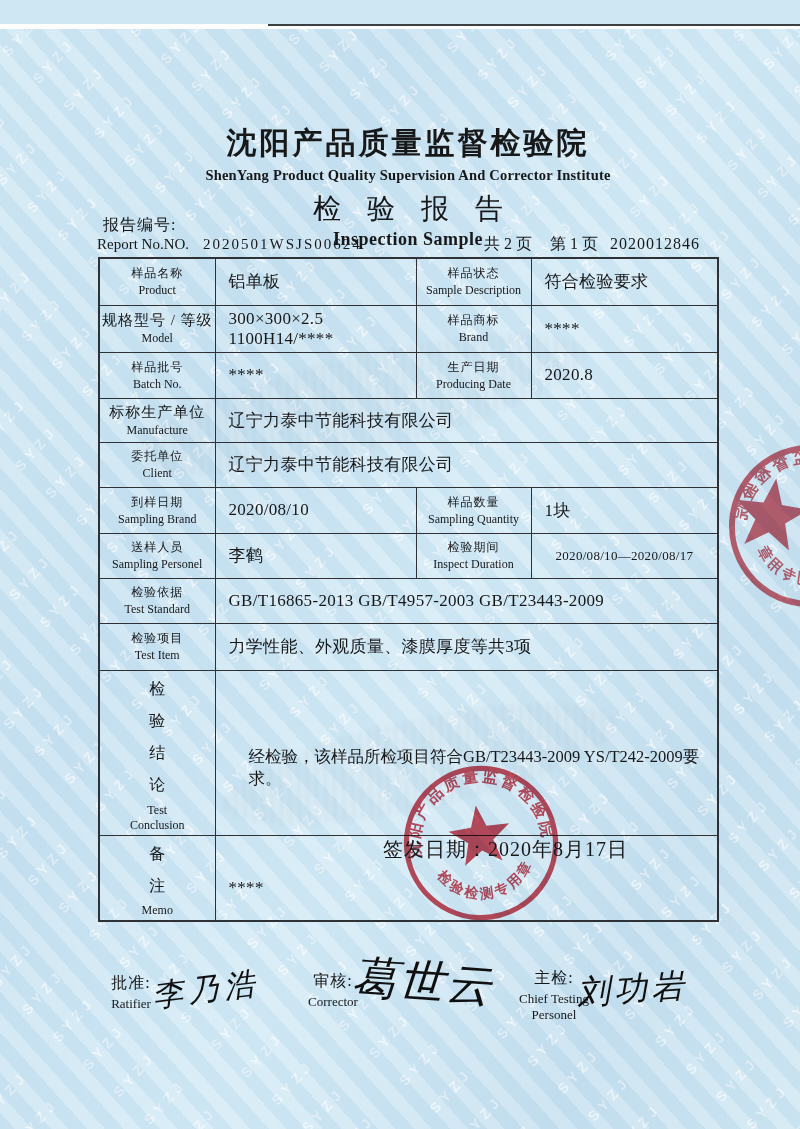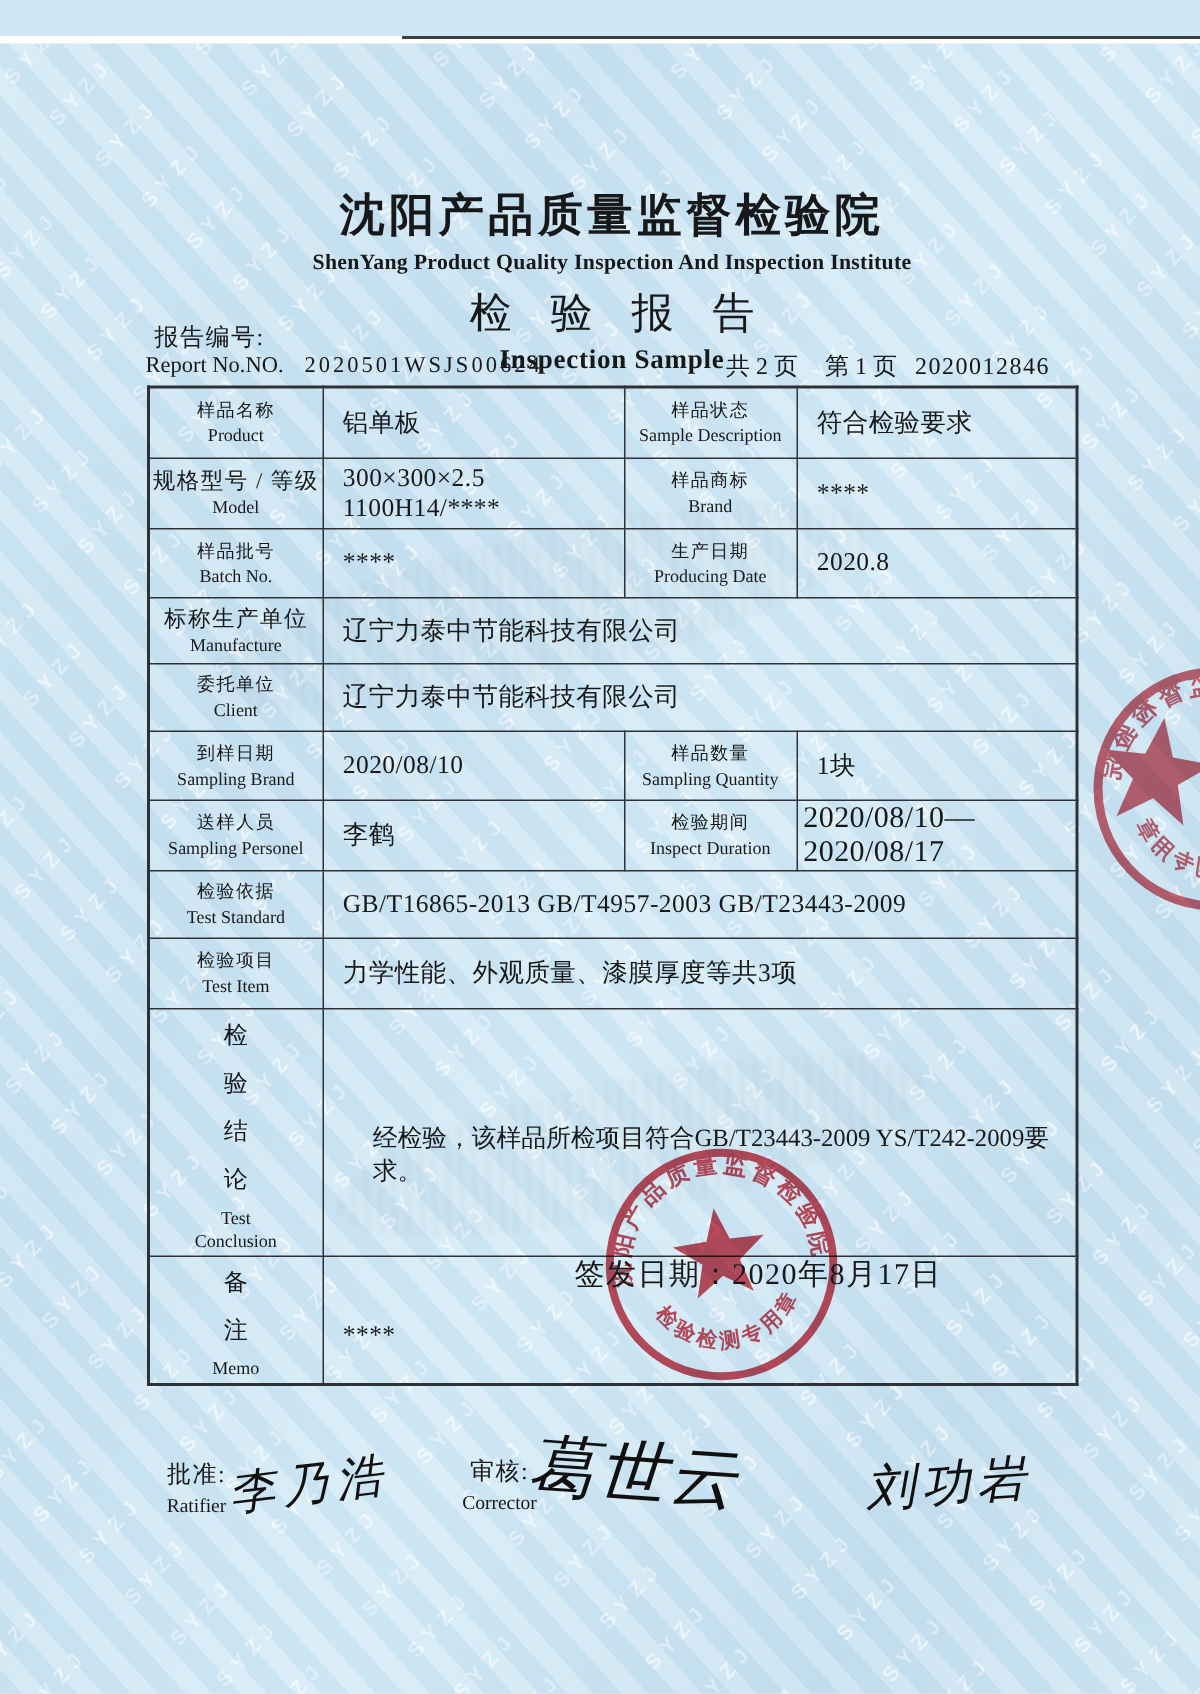--- a/index.html
+++ b/index.html
@@ -83,21 +83,21 @@
 <div class="page">
   <div class="watermark">
     <span>SYZJ SYZJ SYZJ SYZJ SYZJ SYZJ SYZJ SYZJ SYZJ SYZJ SYZJ SYZJ SYZJ SYZJ SYZJ SYZJ SYZJ SYZJ SYZJ SYZJ SYZJ SYZJ SYZJ SYZJ SYZJ SYZJ SYZJ SYZJ SYZJ SYZJ SYZJ SYZJ SYZJ SYZJ SYZJ SYZJ SYZJ SYZJ SYZJ SYZJ SYZJ SYZJ SYZJ SYZJ SYZJ SYZJ SYZJ SYZJ SYZJ SYZJ SYZJ SYZJ SYZJ SYZJ SYZJ SYZJ SYZJ SYZJ SYZJ SYZJ SYZJ SYZJ SYZJ SYZJ SYZJ SYZJ SYZJ SYZJ SYZJ SYZJ SYZJ SYZJ SYZJ SYZJ SYZJ SYZJ SYZJ SYZJ SYZJ SYZJ SYZJ SYZJ SYZJ SYZJ SYZJ SYZJ SYZJ SYZJ SYZJ SYZJ SYZJ SYZJ SYZJ SYZJ SYZJ SYZJ SYZJ SYZJ SYZJ SYZJ SYZJ SYZJ SYZJ SYZJ SYZJ SYZJ SYZJ SYZJ SYZJ SYZJ SYZJ SYZJ SYZJ SYZJ SYZJ SYZJ SYZJ SYZJ SYZJ SYZJ SYZJ SYZJ SYZJ SYZJ SYZJ SYZJ SYZJ SYZJ SYZJ SYZJ SYZJ SYZJ SYZJ SYZJ SYZJ SYZJ SYZJ SYZJ SYZJ SYZJ SYZJ SYZJ SYZJ SYZJ SYZJ SYZJ SYZJ SYZJ SYZJ SYZJ SYZJ SYZJ SYZJ SYZJ SYZJ SYZJ SYZJ SYZJ SYZJ SYZJ SYZJ SYZJ SYZJ SYZJ SYZJ SYZJ SYZJ SYZJ SYZJ SYZJ SYZJ SYZJ SYZJ SYZJ SYZJ SYZJ SYZJ SYZJ SYZJ SYZJ SYZJ SYZJ SYZJ SYZJ SYZJ SYZJ SYZJ SYZJ SYZJ SYZJ SYZJ SYZJ SYZJ SYZJ SYZJ SYZJ SYZJ SYZJ SYZJ SYZJ SYZJ SYZJ SYZJ SYZJ SYZJ SYZJ SYZJ SYZJ SYZJ SYZJ SYZJ SYZJ SYZJ SYZJ SYZJ SYZJ SYZJ SYZJ SYZJ SYZJ SYZJ SYZJ SYZJ SYZJ SYZJ SYZJ SYZJ SYZJ SYZJ SYZJ SYZJ SYZJ SYZJ SYZJ SYZJ SYZJ SYZJ SYZJ SYZJ SYZJ SYZJ SYZJ SYZJ SYZJ SYZJ SYZJ SYZJ SYZJ SYZJ SYZJ SYZJ SYZJ SYZJ SYZJ SYZJ SYZJ SYZJ SYZJ SYZJ SYZJ SYZJ SYZJ SYZJ SYZJ SYZJ SYZJ SYZJ SYZJ SYZJ SYZJ SYZJ SYZJ SYZJ SYZJ SYZJ SYZJ SYZJ SYZJ SYZJ SYZJ SYZJ SYZJ SYZJ SYZJ SYZJ SYZJ SYZJ SYZJ SYZJ SYZJ SYZJ SYZJ SYZJ SYZJ SYZJ SYZJ SYZJ SYZJ SYZJ SYZJ SYZJ SYZJ SYZJ SYZJ SYZJ SYZJ SYZJ SYZJ SYZJ SYZJ SYZJ SYZJ SYZJ SYZJ SYZJ SYZJ SYZJ SYZJ SYZJ SYZJ SYZJ SYZJ SYZJ SYZJ SYZJ SYZJ SYZJ SYZJ SYZJ SYZJ SYZJ SYZJ SYZJ SYZJ SYZJ SYZJ SYZJ SYZJ SYZJ SYZJ SYZJ SYZJ SYZJ SYZJ SYZJ SYZJ SYZJ SYZJ SYZJ SYZJ SYZJ SYZJ SYZJ SYZJ SYZJ SYZJ SYZJ SYZJ SYZJ SYZJ SYZJ SYZJ SYZJ SYZJ SYZJ SYZJ SYZJ SYZJ SYZJ SYZJ SYZJ SYZJ SYZJ SYZJ SYZJ SYZJ SYZJ SYZJ SYZJ SYZJ SYZJ SYZJ SYZJ SYZJ SYZJ SYZJ SYZJ SYZJ SYZJ SYZJ SYZJ SYZJ SYZJ SYZJ SYZJ SYZJ SYZJ SYZJ SYZJ SYZJ SYZJ SYZJ SYZJ SYZJ SYZJ SYZJ SYZJ SYZJ SYZJ SYZJ SYZJ SYZJ SYZJ SYZJ SYZJ SYZJ SYZJ SYZJ SYZJ SYZJ SYZJ SYZJ SYZJ SYZJ SYZJ SYZJ SYZJ SYZJ SYZJ SYZJ SYZJ SYZJ SYZJ SYZJ SYZJ SYZJ SYZJ SYZJ SYZJ SYZJ SYZJ SYZJ SYZJ SYZJ SYZJ SYZJ SYZJ SYZJ SYZJ SYZJ SYZJ SYZJ SYZJ SYZJ SYZJ SYZJ SYZJ SYZJ SYZJ SYZJ SYZJ SYZJ SYZJ SYZJ SYZJ SYZJ SYZJ SYZJ SYZJ SYZJ SYZJ SYZJ SYZJ SYZJ SYZJ SYZJ SYZJ SYZJ SYZJ SYZJ SYZJ SYZJ SYZJ SYZJ SYZJ SYZJ SYZJ SYZJ SYZJ SYZJ SYZJ SYZJ SYZJ SYZJ SYZJ SYZJ SYZJ SYZJ SYZJ SYZJ SYZJ SYZJ SYZJ SYZJ SYZJ SYZJ SYZJ SYZJ SYZJ SYZJ SYZJ SYZJ SYZJ SYZJ SYZJ SYZJ SYZJ SYZJ SYZJ SYZJ SYZJ SYZJ SYZJ SYZJ SYZJ SYZJ SYZJ SYZJ SYZJ SYZJ SYZJ SYZJ SYZJ SYZJ SYZJ SYZJ SYZJ SYZJ SYZJ SYZJ SYZJ SYZJ SYZJ SYZJ SYZJ SYZJ SYZJ SYZJ SYZJ SYZJ SYZJ SYZJ SYZJ SYZJ SYZJ SYZJ SYZJ SYZJ SYZJ SYZJ SYZJ SYZJ SYZJ SYZJ SYZJ SYZJ SYZJ SYZJ SYZJ SYZJ SYZJ SYZJ SYZJ SYZJ SYZJ SYZJ SYZJ SYZJ SYZJ SYZJ SYZJ SYZJ SYZJ SYZJ SYZJ SYZJ SYZJ SYZJ SYZJ SYZJ SYZJ SYZJ SYZJ SYZJ SYZJ SYZJ SYZJ SYZJ SYZJ SYZJ SYZJ SYZJ SYZJ SYZJ SYZJ SYZJ SYZJ SYZJ SYZJ SYZJ SYZJ SYZJ SYZJ SYZJ SYZJ SYZJ SYZJ SYZJ SYZJ SYZJ SYZJ SYZJ SYZJ SYZJ SYZJ SYZJ SYZJ SYZJ SYZJ SYZJ SYZJ SYZJ SYZJ SYZJ SYZJ SYZJ SYZJ SYZJ SYZJ SYZJ SYZJ SYZJ SYZJ SYZJ SYZJ SYZJ SYZJ SYZJ SYZJ SYZJ SYZJ SYZJ SYZJ SYZJ SYZJ SYZJ SYZJ SYZJ SYZJ SYZJ SYZJ SYZJ SYZJ SYZJ SYZJ SYZJ SYZJ SYZJ SYZJ SYZJ SYZJ SYZJ SYZJ SYZJ SYZJ SYZJ SYZJ SYZJ SYZJ SYZJ SYZJ SYZJ SYZJ SYZJ SYZJ SYZJ SYZJ SYZJ SYZJ SYZJ SYZJ SYZJ SYZJ SYZJ SYZJ SYZJ SYZJ SYZJ SYZJ SYZJ SYZJ SYZJ SYZJ SYZJ SYZJ SYZJ SYZJ SYZJ SYZJ SYZJ SYZJ SYZJ SYZJ SYZJ SYZJ SYZJ SYZJ SYZJ SYZJ SYZJ SYZJ SYZJ SYZJ SYZJ SYZJ SYZJ SYZJ SYZJ SYZJ SYZJ SYZJ SYZJ SYZJ SYZJ SYZJ SYZJ SYZJ SYZJ SYZJ SYZJ SYZJ SYZJ SYZJ SYZJ SYZJ SYZJ SYZJ SYZJ SYZJ SYZJ SYZJ SYZJ SYZJ SYZJ SYZJ SYZJ SYZJ SYZJ SYZJ SYZJ SYZJ SYZJ SYZJ SYZJ SYZJ SYZJ SYZJ SYZJ SYZJ SYZJ SYZJ SYZJ SYZJ SYZJ SYZJ SYZJ SYZJ SYZJ SYZJ SYZJ SYZJ SYZJ SYZJ SYZJ SYZJ SYZJ SYZJ SYZJ SYZJ SYZJ SYZJ SYZJ SYZJ SYZJ SYZJ SYZJ SYZJ SYZJ SYZJ SYZJ SYZJ SYZJ SYZJ SYZJ SYZJ SYZJ SYZJ SYZJ SYZJ SYZJ SYZJ SYZJ SYZJ SYZJ SYZJ SYZJ SYZJ SYZJ SYZJ SYZJ SYZJ SYZJ SYZJ SYZJ SYZJ SYZJ SYZJ SYZJ SYZJ SYZJ SYZJ SYZJ SYZJ SYZJ SYZJ SYZJ SYZJ SYZJ SYZJ SYZJ SYZJ SYZJ SYZJ SYZJ SYZJ SYZJ SYZJ SYZJ SYZJ SYZJ SYZJ SYZJ SYZJ SYZJ SYZJ SYZJ SYZJ SYZJ SYZJ SYZJ SYZJ SYZJ SYZJ SYZJ SYZJ SYZJ SYZJ SYZJ SYZJ SYZJ SYZJ SYZJ SYZJ SYZJ SYZJ SYZJ SYZJ SYZJ SYZJ SYZJ SYZJ SYZJ SYZJ SYZJ SYZJ SYZJ SYZJ SYZJ SYZJ SYZJ SYZJ SYZJ SYZJ SYZJ SYZJ SYZJ SYZJ SYZJ SYZJ SYZJ SYZJ SYZJ SYZJ SYZJ SYZJ SYZJ SYZJ SYZJ SYZJ SYZJ SYZJ SYZJ SYZJ SYZJ SYZJ SYZJ SYZJ SYZJ SYZJ SYZJ SYZJ SYZJ SYZJ SYZJ SYZJ SYZJ SYZJ SYZJ SYZJ SYZJ SYZJ SYZJ SYZJ SYZJ SYZJ SYZJ SYZJ SYZJ SYZJ SYZJ SYZJ SYZJ SYZJ SYZJ SYZJ SYZJ SYZJ SYZJ SYZJ SYZJ SYZJ SYZJ SYZJ SYZJ SYZJ SYZJ SYZJ SYZJ SYZJ SYZJ SYZJ SYZJ SYZJ SYZJ SYZJ SYZJ SYZJ SYZJ SYZJ SYZJ SYZJ SYZJ SYZJ SYZJ SYZJ SYZJ SYZJ SYZJ SYZJ SYZJ SYZJ SYZJ SYZJ SYZJ SYZJ SYZJ SYZJ SYZJ SYZJ SYZJ SYZJ SYZJ SYZJ SYZJ SYZJ SYZJ SYZJ SYZJ SYZJ SYZJ SYZJ SYZJ SYZJ SYZJ SYZJ SYZJ SYZJ SYZJ SYZJ SYZJ SYZJ SYZJ SYZJ SYZJ SYZJ SYZJ SYZJ SYZJ SYZJ SYZJ SYZJ SYZJ SYZJ SYZJ SYZJ SYZJ SYZJ SYZJ SYZJ SYZJ SYZJ SYZJ SYZJ SYZJ SYZJ SYZJ SYZJ SYZJ SYZJ SYZJ SYZJ SYZJ SYZJ SYZJ SYZJ SYZJ SYZJ SYZJ SYZJ SYZJ SYZJ SYZJ SYZJ SYZJ SYZJ SYZJ SYZJ SYZJ SYZJ SYZJ SYZJ SYZJ SYZJ SYZJ SYZJ SYZJ SYZJ SYZJ SYZJ SYZJ SYZJ SYZJ SYZJ SYZJ SYZJ SYZJ SYZJ SYZJ SYZJ SYZJ SYZJ SYZJ SYZJ SYZJ SYZJ SYZJ SYZJ SYZJ SYZJ SYZJ SYZJ SYZJ SYZJ SYZJ SYZJ SYZJ SYZJ SYZJ SYZJ SYZJ SYZJ SYZJ SYZJ SYZJ SYZJ SYZJ SYZJ SYZJ SYZJ SYZJ SYZJ SYZJ SYZJ SYZJ SYZJ SYZJ SYZJ SYZJ SYZJ SYZJ SYZJ SYZJ SYZJ SYZJ SYZJ SYZJ SYZJ SYZJ SYZJ SYZJ SYZJ SYZJ SYZJ SYZJ SYZJ SYZJ SYZJ SYZJ SYZJ SYZJ SYZJ SYZJ SYZJ SYZJ SYZJ SYZJ SYZJ SYZJ SYZJ SYZJ SYZJ SYZJ SYZJ SYZJ SYZJ SYZJ SYZJ SYZJ SYZJ SYZJ SYZJ SYZJ SYZJ SYZJ SYZJ SYZJ SYZJ SYZJ SYZJ SYZJ SYZJ SYZJ SYZJ SYZJ SYZJ SYZJ SYZJ SYZJ SYZJ SYZJ SYZJ SYZJ SYZJ SYZJ SYZJ SYZJ SYZJ SYZJ SYZJ SYZJ SYZJ SYZJ SYZJ SYZJ SYZJ SYZJ SYZJ SYZJ SYZJ SYZJ SYZJ SYZJ SYZJ SYZJ SYZJ SYZJ SYZJ SYZJ SYZJ SYZJ SYZJ SYZJ SYZJ SYZJ SYZJ SYZJ SYZJ SYZJ SYZJ SYZJ SYZJ SYZJ SYZJ SYZJ SYZJ SYZJ SYZJ SYZJ SYZJ SYZJ SYZJ SYZJ SYZJ SYZJ SYZJ SYZJ SYZJ SYZJ SYZJ SYZJ SYZJ SYZJ SYZJ SYZJ SYZJ SYZJ SYZJ SYZJ SYZJ SYZJ SYZJ SYZJ SYZJ SYZJ SYZJ SYZJ SYZJ SYZJ SYZJ SYZJ SYZJ SYZJ SYZJ SYZJ SYZJ SYZJ SYZJ SYZJ SYZJ SYZJ SYZJ SYZJ SYZJ SYZJ SYZJ SYZJ SYZJ SYZJ SYZJ SYZJ SYZJ SYZJ SYZJ SYZJ SYZJ SYZJ SYZJ SYZJ SYZJ SYZJ SYZJ SYZJ SYZJ SYZJ SYZJ SYZJ SYZJ SYZJ SYZJ SYZJ SYZJ SYZJ SYZJ SYZJ SYZJ SYZJ SYZJ SYZJ SYZJ SYZJ SYZJ SYZJ SYZJ SYZJ SYZJ SYZJ SYZJ SYZJ SYZJ SYZJ SYZJ SYZJ SYZJ SYZJ SYZJ SYZJ SYZJ SYZJ SYZJ SYZJ SYZJ SYZJ SYZJ SYZJ SYZJ SYZJ SYZJ SYZJ SYZJ SYZJ SYZJ SYZJ SYZJ SYZJ SYZJ SYZJ SYZJ SYZJ SYZJ SYZJ SYZJ SYZJ SYZJ SYZJ SYZJ SYZJ SYZJ SYZJ SYZJ SYZJ SYZJ SYZJ SYZJ SYZJ SYZJ SYZJ SYZJ SYZJ SYZJ SYZJ SYZJ SYZJ SYZJ SYZJ SYZJ SYZJ SYZJ SYZJ SYZJ SYZJ SYZJ SYZJ SYZJ SYZJ SYZJ SYZJ SYZJ SYZJ SYZJ SYZJ SYZJ SYZJ SYZJ SYZJ SYZJ SYZJ SYZJ SYZJ SYZJ SYZJ SYZJ SYZJ SYZJ SYZJ SYZJ SYZJ SYZJ SYZJ SYZJ SYZJ SYZJ SYZJ SYZJ SYZJ SYZJ SYZJ SYZJ SYZJ SYZJ SYZJ SYZJ SYZJ SYZJ SYZJ SYZJ SYZJ SYZJ SYZJ SYZJ SYZJ SYZJ SYZJ SYZJ SYZJ SYZJ SYZJ SYZJ SYZJ SYZJ SYZJ SYZJ SYZJ SYZJ SYZJ SYZJ SYZJ SYZJ SYZJ SYZJ SYZJ SYZJ SYZJ SYZJ SYZJ SYZJ SYZJ SYZJ SYZJ SYZJ SYZJ SYZJ SYZJ SYZJ SYZJ SYZJ SYZJ SYZJ SYZJ SYZJ SYZJ SYZJ SYZJ SYZJ SYZJ SYZJ SYZJ SYZJ SYZJ SYZJ SYZJ SYZJ SYZJ SYZJ SYZJ SYZJ SYZJ SYZJ SYZJ SYZJ SYZJ SYZJ SYZJ SYZJ SYZJ SYZJ SYZJ SYZJ SYZJ SYZJ SYZJ </span>
   </div>
   <div class="stripes"></div>
   <div class="smudge s1"></div>
   <div class="smudge s2"></div>
 
   <div class="header">
     <div class="inst-cn">沈阳产品质量监督检验院</div>
-    <div class="inst-en">ShenYang Product Quality Inspection And Inspection Institute</div>
+    <div class="inst-en">ShenYang Product Quality Supervision And Corrector Institute</div>
     <div class="title-cn">检验报告</div>
     <div class="title-en">Inspection Sample</div>
   </div>
 
   <div class="repno-cn">报告编号:</div>
   <div class="repno-en">
     <span>Report No.NO.</span><span class="repno-num">2020501WSJS00624</span>
   </div>
   <div class="pages">
     <span>共 2 页</span>
@@ -178,21 +178,21 @@
     <tr style="height:45px">
       <td class="lbl">
         <div class="cn">送样人员</div>
         <div class="en">Sampling Personel</div>
           </td>
       <td class="val">李鹤</td>
       <td class="lbl">
         <div class="cn">检验期间</div>
         <div class="en">Inspect Duration</div>
           </td>
-      <td class="val" style="font-size:20px; padding-left:4px">2020/08/10—2020/08/17</td>
+      <td class="val" style="font-size:13px; padding-left:24px">2020/08/10—2020/08/17</td>
     </tr>
     <tr style="height:45px">
       <td class="lbl">
         <div class="cn">检验依据</div>
         <div class="en">Test Standard</div>
           </td>
       <td class="val" colspan="3">GB/T16865-2013 GB/T4957-2003 GB/T23443-2009</td>
     </tr>
     <tr style="height:47px">
       <td class="lbl">
@@ -265,19 +265,23 @@
     <div class="en">Ratifier</div>
   </div>
   <div class="sig sig1">李乃浩</div>
 
   <div class="fgroup fg2">
     <div class="cn">审核:</div>
     <div class="en">Corrector</div>
   </div>
   <div class="sig sig2">葛世云</div>
 
+  <div class="fgroup fg3">
+    <div class="cn">主检:</div>
+    <div class="en">Chief Testing Personel</div>
+  </div>
   <div class="sig sig3">刘功岩</div>
 
   <div class="scan-top-white"></div>
   <div class="scan-top-dark"></div>
   <div class="scan-bottom"></div>
   <div class="scan-corner"></div>
 </div>
 
 </body></html>

